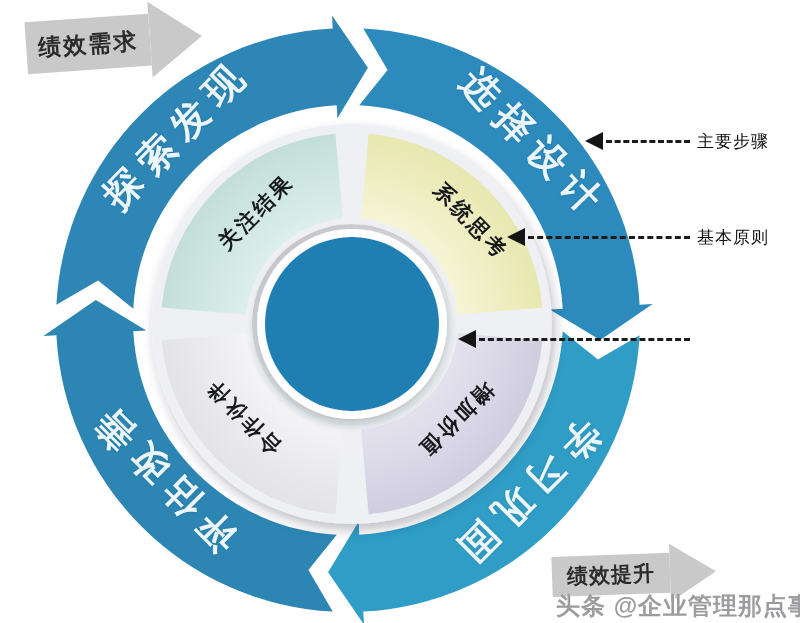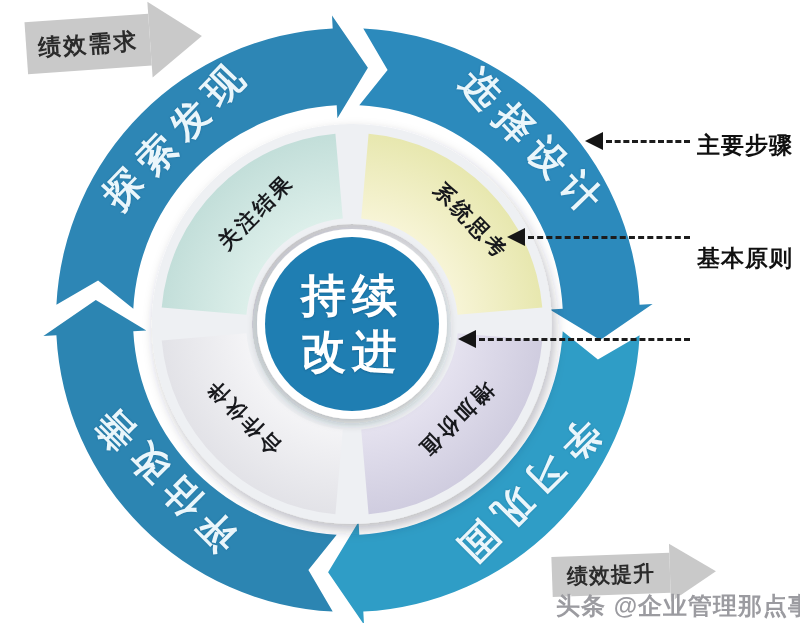--- a/index.html
+++ b/index.html
@@ -18,21 +18,21 @@
     font-size:45px;font-weight:bold;color:#ffffff;letter-spacing:6px;
     text-align:center;line-height:1.25;text-shadow:0 1px 2px rgba(0,40,70,0.25);
   }
   .rot-m46{transform:translate(-50%,-50%) rotate(-46deg);}
   .rot-46{transform:translate(-50%,-50%) rotate(46deg);}
   .rot-135{transform:translate(-50%,-50%) rotate(135deg);}
   .rot-225{transform:translate(-50%,-50%) rotate(225deg);}
   .rot-m45{transform:translate(-50%,-50%) rotate(-45deg);}
 
   .ann-label{
-    position:absolute;z-index:3;font-size:23px;font-weight:700;color:#101010;
+    position:absolute;z-index:3;font-size:17px;font-weight:400;color:#101010;
     letter-spacing:1px;white-space:nowrap;
   }
   .dash-line{position:absolute;z-index:3;border-top:3px dashed #1c1c1c;height:0;}
   .dash-tip{
     position:absolute;z-index:3;width:0;height:0;
     border-top:9px solid transparent;border-bottom:9px solid transparent;
     border-right:18px solid #151515;
   }
 
   .flow-arrow{position:absolute;z-index:2;}
@@ -108,39 +108,35 @@
   <div class="lbl outer-lbl rot-m46" style="left:177px;top:134px;">探索发现</div>
   <div class="lbl outer-lbl rot-46" style="left:534px;top:144px;">选择设计</div>
   <div class="lbl outer-lbl rot-135" style="left:526px;top:494px;">学习巩固</div>
   <div class="lbl outer-lbl rot-225" style="left:163px;top:477px;">评估改善</div>
 
   <div class="lbl inner-lbl rot-m45" style="left:256px;top:212px;">关注结果</div>
   <div class="lbl inner-lbl rot-46" style="left:471px;top:221px;">系统思考</div>
   <div class="lbl inner-lbl rot-135" style="left:456px;top:420px;">增加价值</div>
   <div class="lbl inner-lbl rot-225" style="left:243px;top:417px;">合作伙伴</div>
 
-  <div class="lbl center-lbl" style="left:352px;top:324px;">
-    <div>持续</div>
-    <div>改进</div>
-  </div>
 
   <div class="flow-arrow" id="flow-in">
     <div class="head"></div>
     <div class="body">绩效需求</div>
   </div>
   <div class="flow-arrow" id="flow-out">
     <div class="head"></div>
     <div class="body">绩效提升</div>
   </div>
 
   <div class="dash-tip" style="left:585px;top:132px;"></div>
   <div class="dash-line" style="left:606px;top:140px;width:84px;"></div>
   <div class="ann-label" style="left:697px;top:130px;">主要步骤</div>
 
   <div class="dash-tip" style="left:507px;top:228px;"></div>
   <div class="dash-line" style="left:528px;top:236px;width:162px;"></div>
-  <div class="ann-label" style="left:697px;top:226px;margin-top:17px;">基本原则</div>
+  <div class="ann-label" style="left:697px;top:226px;">基本原则</div>
 
   <div class="dash-tip" style="left:458px;top:330px;"></div>
   <div class="dash-line" style="left:479px;top:338px;width:211px;"></div>
 
   <div class="watermark">头条 @企业管理那点事儿</div>
 </div>
 
 </body></html>

